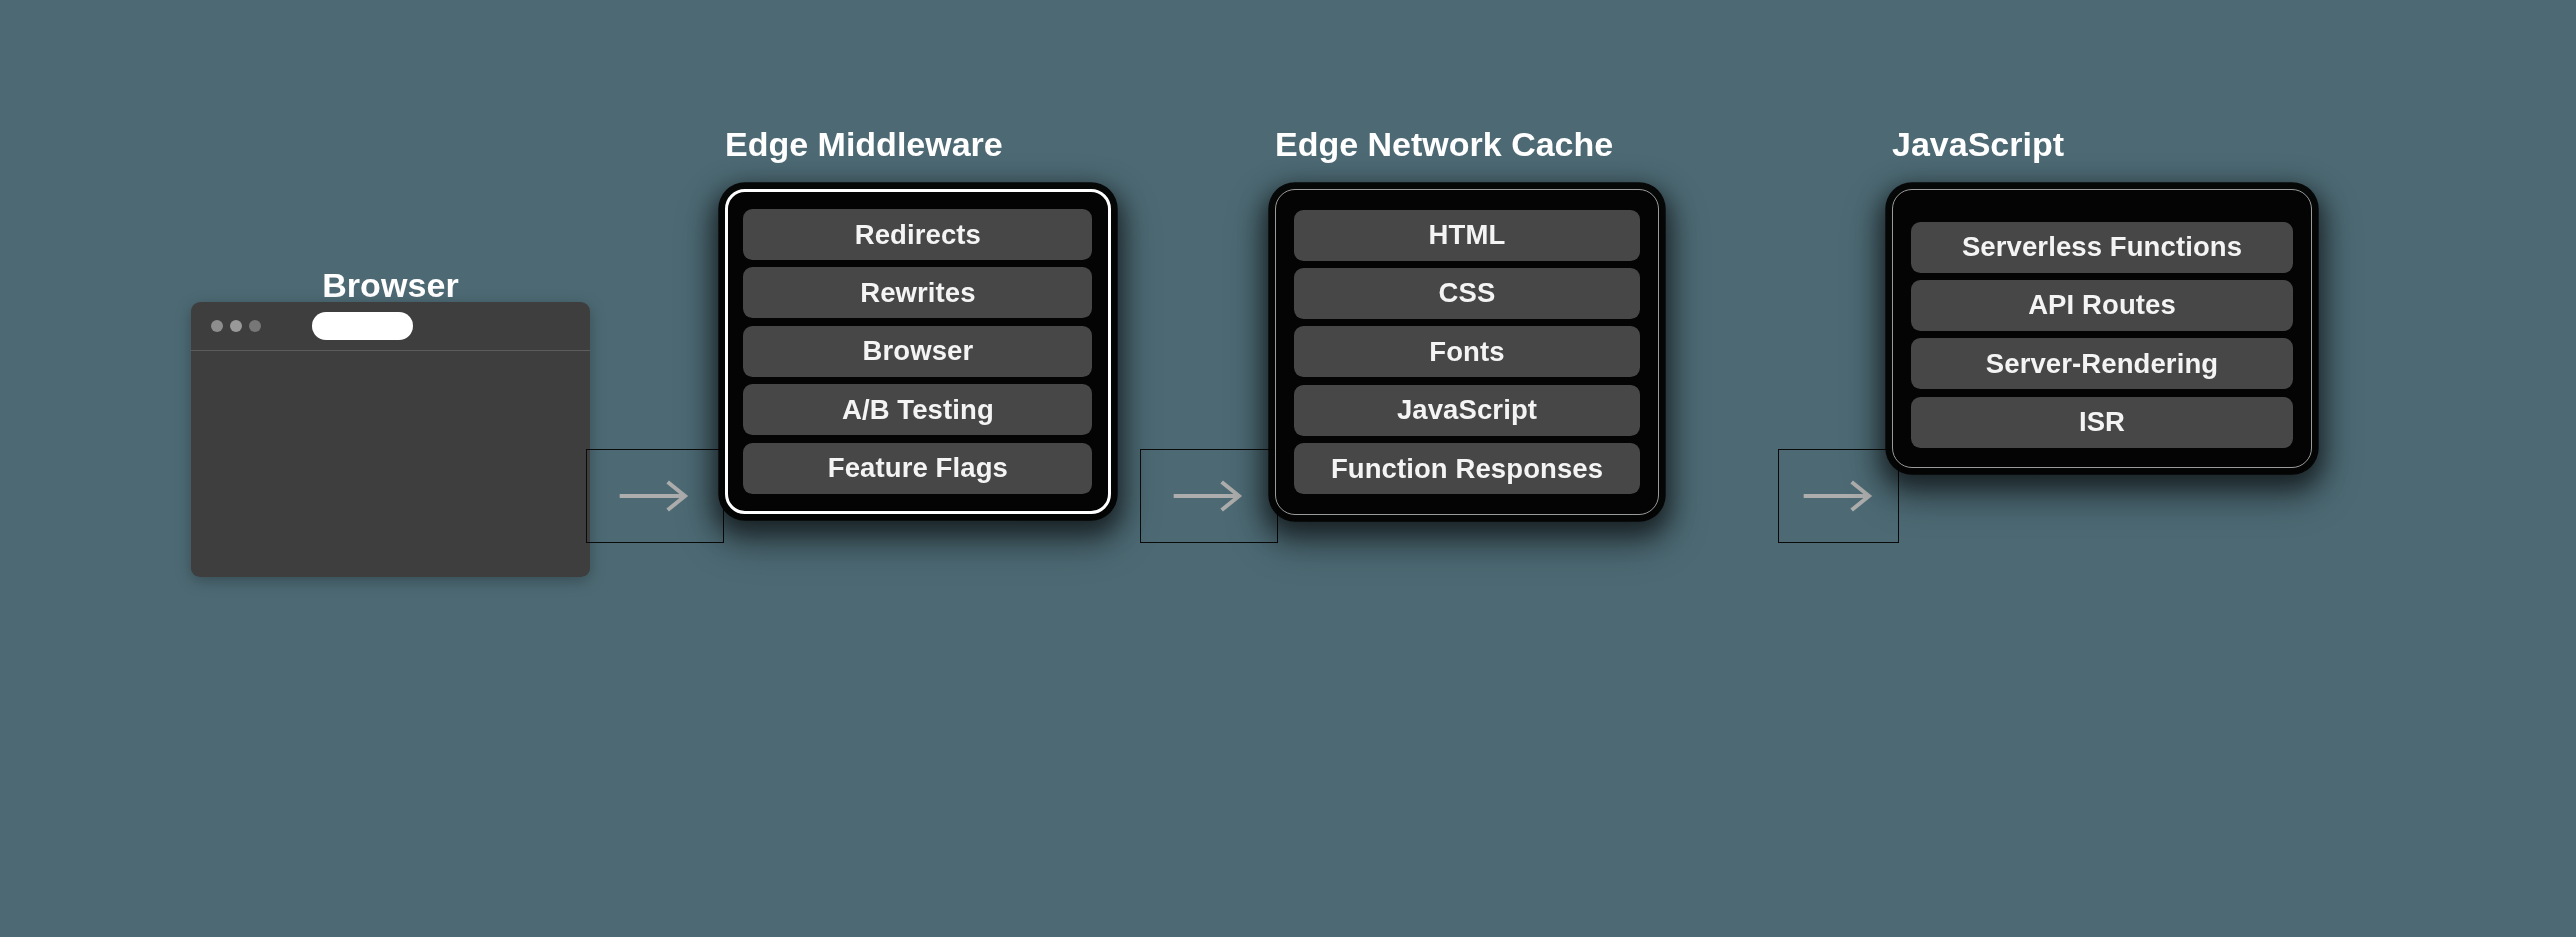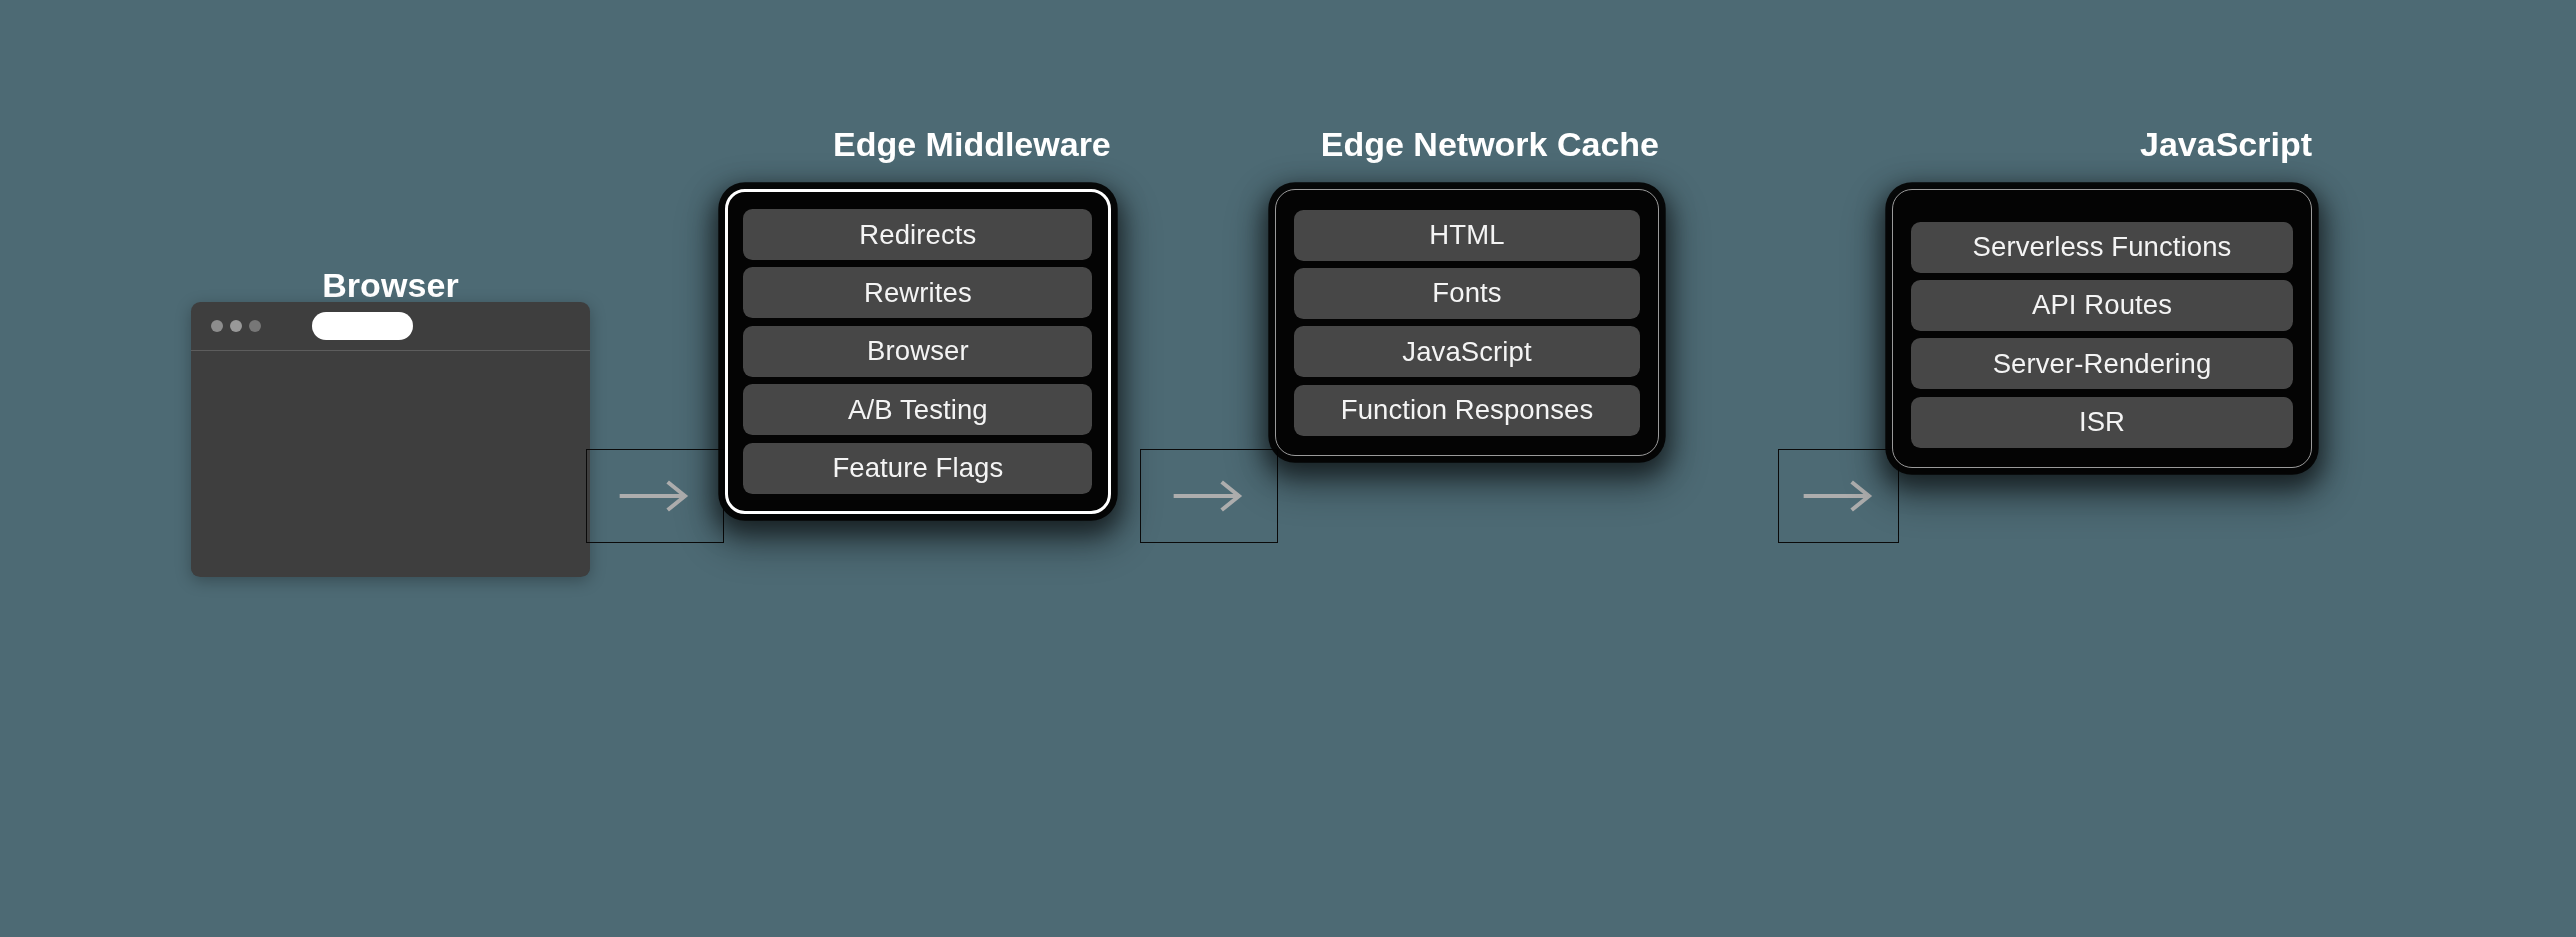--- a/index.html
+++ b/index.html
@@ -82,21 +82,21 @@
     height: calc(100% - 50px);
     background: #3e3e3e;
   }
 
   
   .panel-col {
     position: absolute;
     top: 127px;
   }
   .panel-title {
-    text-align: right;
+    text-align: left;
     color: #ffffff;
     font-weight: bold;
     font-size: 34px;
     line-height: 1;
     white-space: nowrap;
     margin-bottom: 28px;
   }
   .panel {
     background: #040404;
     border-radius: 20px;
@@ -122,21 +122,21 @@
   }
   .chip {
     background: #474747;
     border-radius: 9.4px;
     height: 51px;
     display: flex;
     align-items: center;
     justify-content: center;
     color: #f4f4f4;
     font-size: 27.5px;
-    font-weight: normal;
+    font-weight: bold;
     white-space: nowrap;
     letter-spacing: 0.1px;
   }
 
   
   .connector {
     position: absolute;
     top: 449px;
     height: 94px;
     border: 1.3px solid #0a0a0a;
@@ -199,20 +199,21 @@
       <line x1="2" y1="27" x2="96" y2="27"></line>
       <polyline points="74,6 100,27 74,48"></polyline>
     </svg>
   </div>
 
   <div class="panel-col" style="left:1275px;">
     <div class="panel-title">Edge Network Cache</div>
     <div class="panel plain">
       <div class="chip-list" style="width: 346px;">
         <div class="chip">HTML</div>
+        <div class="chip">CSS</div>
         <div class="chip">Fonts</div>
         <div class="chip">JavaScript</div>
         <div class="chip">Function Responses</div>
       </div>
     </div>
   </div>
 
   <div class="connector" style="left:1778px; width:121px;">
     <svg class="arrow" width="74" height="36" viewBox="0 0 110 54">
       <line x1="2" y1="27" x2="96" y2="27"></line>

